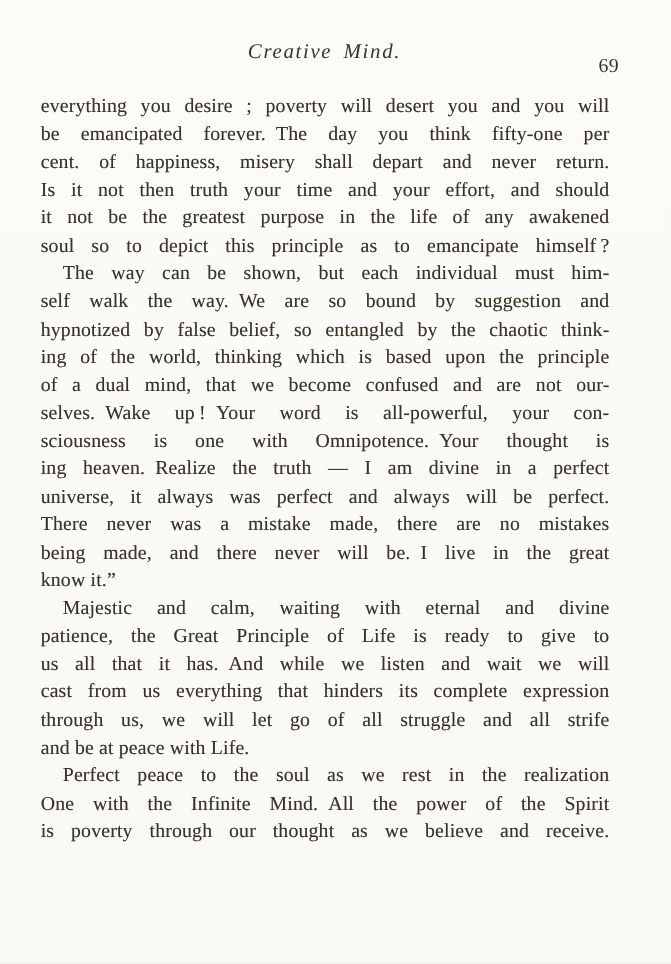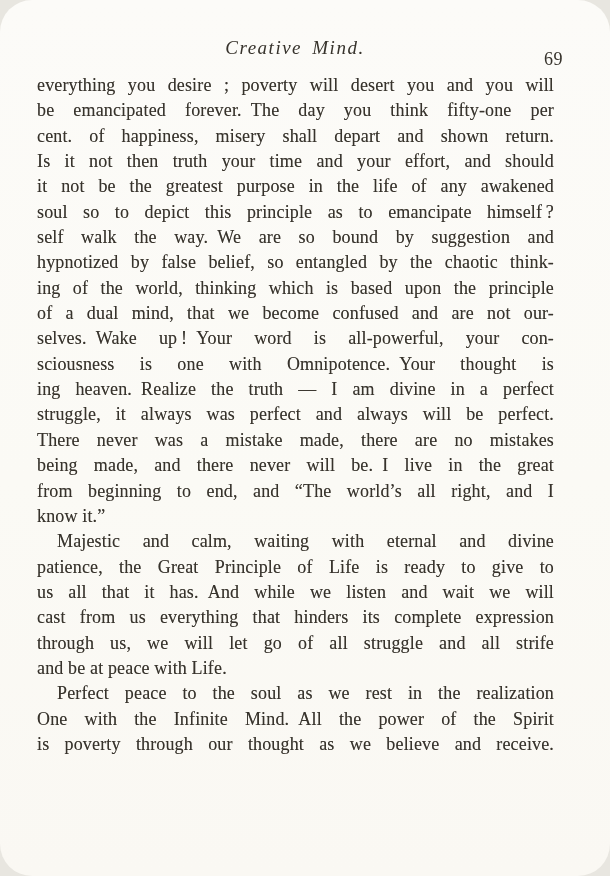--- a/index.html
+++ b/index.html
@@ -11,21 +11,20 @@
   .page {
     position: relative;
     width: 610px;
     height: 876px;
     margin: 0 auto;
     background: var(--paper);
     background-image: linear-gradient(180deg, #fcfbf8 0%, #fbfaf5 55%, #faf8f3 100%);
     color: var(--ink);
     font-family: "Liberation Serif", "DejaVu Serif", serif;
     overflow: hidden;
-    border-radius: 32px;
   }
   .running-head {
     position: relative;
     margin: 37px 57px 0 37px;
     height: 24px;
   }
   .running-head .title {
     position: absolute;
     left: 0; right: 0;
     text-align: center;
@@ -37,21 +36,21 @@
   }
   .running-head .pagenum {
     position: absolute;
     right: -10px;
     top: 12px;
     font-size: 18px;
     letter-spacing: 0.5px;
     color: var(--ink);
   }
   .page-body {
-    margin: 12px 56px 0 37px; 
+    margin: 23px 56px 0 37px; 
     font-size: 18px;
     line-height: 25.35px;
     letter-spacing: 0.15px;
     text-shadow: 0 0 0.5px rgba(55, 51, 44, 0.45); 
   }
   .line {
     text-align: justify;
     text-align-last: justify;
     white-space: normal;
   }
@@ -63,37 +62,37 @@
 
 <div class="page">
   <div class="running-head">
     <span class="title">Creative Mind.</span>
     <span class="pagenum">69</span>
   </div>
   <div class="page-body">
       <div class="paragraph">
         <div class="line">everything you desire ; poverty will desert you and you will</div>
         <div class="line">be emancipated forever. The day you think fifty-one per</div>
-        <div class="line">cent. of happiness, misery shall depart and shown return.</div>
+        <div class="line">cent. of happiness, misery shall depart and never return.</div>
         <div class="line">Is it not then truth your time and your effort, and should</div>
         <div class="line">it not be the greatest purpose in the life of any awakened</div>
         <div class="line">soul so to depict this principle as to emancipate himself ?</div>
       </div>
       <div class="paragraph">
+        <div class="line indent">The way can be shown, but each individual must him-</div>
         <div class="line">self walk the way. We are so bound by suggestion and</div>
         <div class="line">hypnotized by false belief, so entangled by the chaotic think-</div>
         <div class="line">ing of the world, thinking which is based upon the principle</div>
         <div class="line">of a dual mind, that we become confused and are not our-</div>
         <div class="line">selves. Wake up ! Your word is all-powerful, your con-</div>
         <div class="line">sciousness is one with Omnipotence. Your thought is</div>
         <div class="line">ing heaven. Realize the truth — I am divine in a perfect</div>
-        <div class="line">struggle, it always was perfect and always will be perfect.</div>
+        <div class="line">universe, it always was perfect and always will be perfect.</div>
         <div class="line">There never was a mistake made, there are no mistakes</div>
         <div class="line">being made, and there never will be. I live in the great</div>
-        <div class="line">from beginning to end, and “The world’s all right, and I</div>
         <div class="line short">know it.”</div>
       </div>
       <div class="paragraph">
         <div class="line indent">Majestic and calm, waiting with eternal and divine</div>
         <div class="line">patience, the Great Principle of Life is ready to give to</div>
         <div class="line">us all that it has. And while we listen and wait we will</div>
         <div class="line">cast from us everything that hinders its complete expression</div>
         <div class="line">through us, we will let go of all struggle and all strife</div>
         <div class="line short">and be at peace with Life.</div>
       </div>

